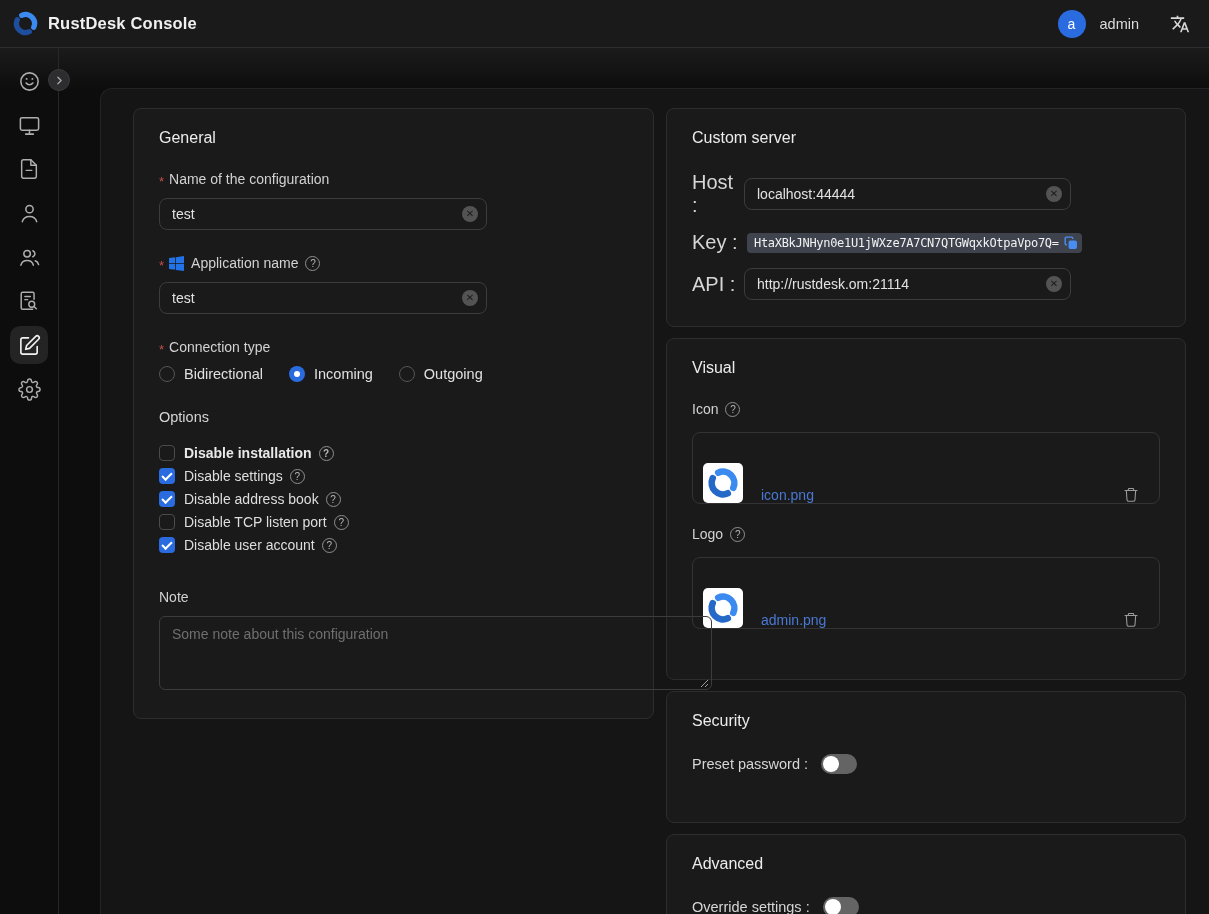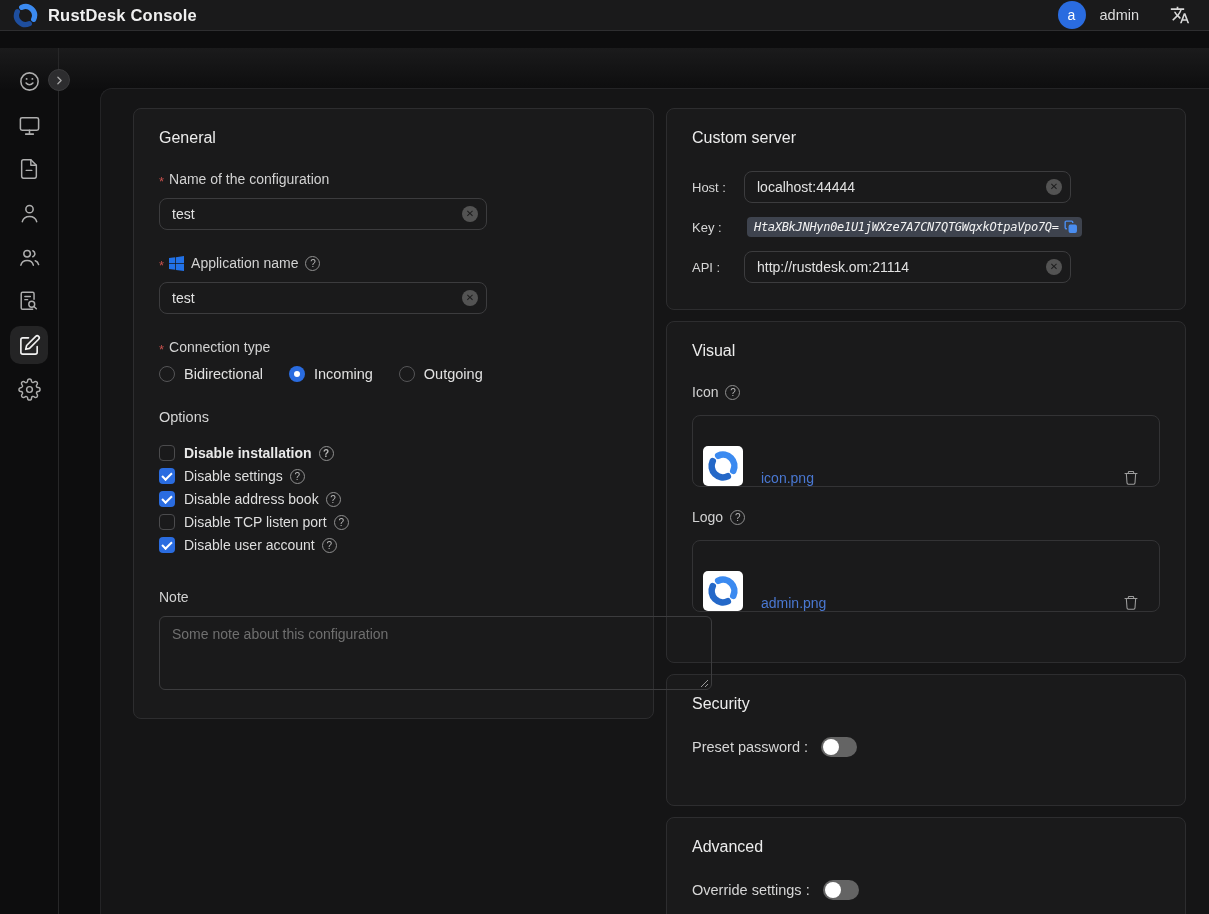--- a/index.html
+++ b/index.html
@@ -6,21 +6,21 @@
   html,body { width:1209px; height:914px; overflow:hidden; }
   body {
     font-family:"Liberation Sans", sans-serif;
     background:#0d0d0e;
     color:#e4e4e4;
     position:relative;
   }
 
   
   .header {
-    position:absolute; top:0; left:0; right:0; height:31px;
+    position:absolute; top:0; left:0; right:0; height:48px;
     background:#1a1a1b; border-bottom:1px solid #2e2e30;
     display:flex; align-items:center; padding:0 18px 0 12px; z-index:30;
   }
   .brand { display:flex; align-items:center; gap:9px; }
   .brand-title { font-size:16.5px; font-weight:700; color:#f0f0f0; letter-spacing:.2px; }
   .header-right { margin-left:auto; display:flex; align-items:center; gap:14px; }
   .avatar {
     width:28px; height:28px; border-radius:50%; background:#2a6ce0;
     display:flex; align-items:center; justify-content:center;
     color:#fff; font-size:14px;
@@ -113,24 +113,24 @@
   .note-area {
     width:100%; height:74px; background:transparent; border:1px solid #3c3c3e; border-radius:6px;
     color:#e0e0e0; font-size:14px; font-family:"Liberation Sans",sans-serif;
     padding:9px 12px; resize:none; outline:none;
   }
   .note-area::placeholder { color:#6f6f6f; }
   .resize-grip { position:absolute; right:3px; bottom:6px; }
 
   
   .srv-row { display:flex; align-items:center; margin-bottom:14px; }
-  .srv-label { width:52px; flex:none; font-size:13px; color:#d6d6d6; }
+  .srv-label { width:52px; flex:none; font-size:20px; color:#d6d6d6; }
   .key-chip {
     display:inline-flex; align-items:center; gap:5px; background:#3e434e;
-    border-radius:4px; padding:3px 4px 3px 7px; margin-left:3px;font-style:italic;
+    border-radius:4px; padding:3px 4px 3px 7px; margin-left:3px;
   }
   .key-text { font-family:"DejaVu Sans Mono", monospace; font-size:12px; color:#f2f2f2; letter-spacing:-0.3px; }
   .copy-btn { display:flex; cursor:pointer; }
   .srv-row:last-child { margin-bottom:2px; }
 
   
   .upload-label { margin-bottom:15px; }
   .upload-row {
     height:72px; border:1px solid #333335; border-radius:8px;
     display:flex; align-items:flex-end; padding:0 20px 0 10px; margin-bottom:22px;

